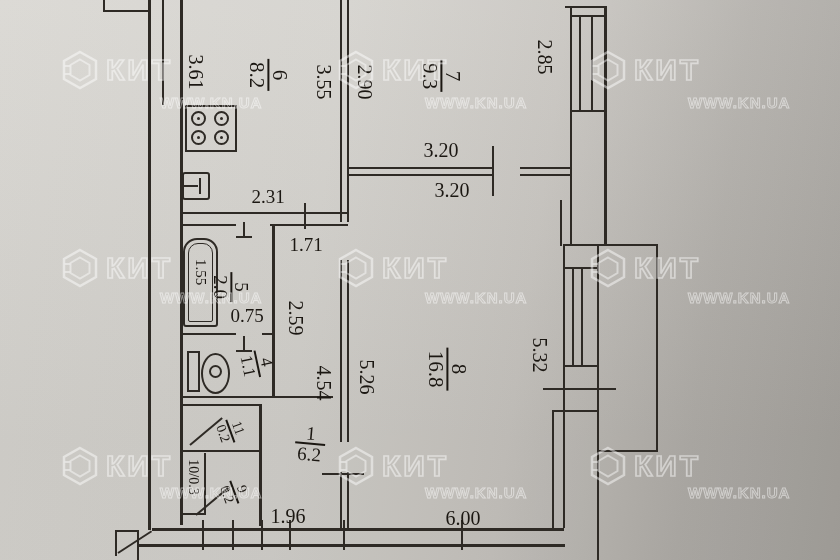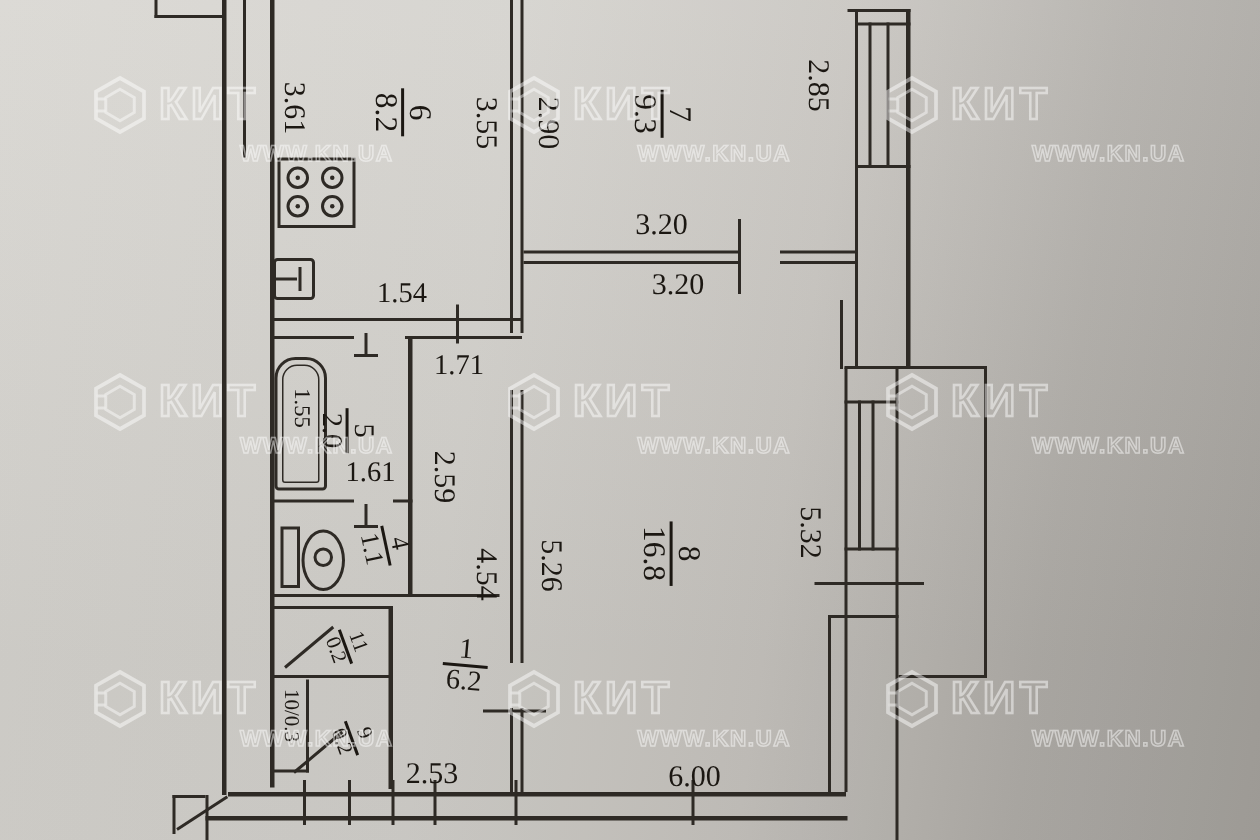--- a/index.html
+++ b/index.html
@@ -165,29 +165,29 @@
         <span>9</span>
         <span class="den">0.2</span>
       </div>
       <div class="label" style="left: 193px; top: 477px; font-size: 14px; transform: translate(-50%, -50%) rotate(90deg);">10/0.3</div>
       <div class="label" style="left: 196px; top: 72px; font-size: 20px; transform: translate(-50%, -50%) rotate(90deg);">3.61</div>
       <div class="label" style="left: 324px; top: 82px; font-size: 20px; transform: translate(-50%, -50%) rotate(90deg);">3.55</div>
       <div class="label" style="left: 365px; top: 82px; font-size: 20px; transform: translate(-50%, -50%) rotate(90deg);">2.90</div>
       <div class="label" style="left: 545px; top: 57px; font-size: 20px; transform: translate(-50%, -50%) rotate(90deg);">2.85</div>
       <div class="label" style="left: 441px; top: 150px; font-size: 20px; transform: translate(-50%, -50%) rotate(0deg);">3.20</div>
       <div class="label" style="left: 452px; top: 190px; font-size: 20px; transform: translate(-50%, -50%) rotate(0deg);">3.20</div>
-      <div class="label" style="left: 268px; top: 196px; font-size: 19px; transform: translate(-50%, -50%) rotate(0deg);">1.54</div>
+      <div class="label" style="left: 268px; top: 196px; font-size: 19px; transform: translate(-50%, -50%) rotate(0deg);">2.31</div>
       <div class="label" style="left: 306px; top: 244px; font-size: 19px; transform: translate(-50%, -50%) rotate(0deg);">1.71</div>
       <div class="label" style="left: 200px; top: 272px; font-size: 15px; transform: translate(-50%, -50%) rotate(90deg);">1.55</div>
-      <div class="label" style="left: 247px; top: 315px; font-size: 19px; transform: translate(-50%, -50%) rotate(0deg);">1.61</div>
+      <div class="label" style="left: 247px; top: 315px; font-size: 19px; transform: translate(-50%, -50%) rotate(0deg);">0.75</div>
       <div class="label" style="left: 296px; top: 318px; font-size: 20px; transform: translate(-50%, -50%) rotate(90deg);">2.59</div>
       <div class="label" style="left: 324px; top: 383px; font-size: 20px; transform: translate(-50%, -50%) rotate(90deg);">4.54</div>
       <div class="label" style="left: 367px; top: 377px; font-size: 20px; transform: translate(-50%, -50%) rotate(90deg);">5.26</div>
       <div class="label" style="left: 540px; top: 355px; font-size: 20px; transform: translate(-50%, -50%) rotate(90deg);">5.32</div>
-      <div class="label" style="left: 288px; top: 516px; font-size: 20px; transform: translate(-50%, -50%) rotate(0deg);">2.53</div>
+      <div class="label" style="left: 288px; top: 516px; font-size: 20px; transform: translate(-50%, -50%) rotate(0deg);">1.96</div>
       <div class="label" style="left: 463px; top: 518px; font-size: 20px; transform: translate(-50%, -50%) rotate(0deg);">6.00</div>
     </div>
 
   <div class="wm-layer" id="wms">
       <div class="wm" style="left: 62px; top: 50px;">
         <svg width="36" height="40" viewBox="0 0 36 40">
           <polygon points="18,2 34,11 34,29 18,38 2,29 2,11" fill="none" stroke="rgba(255,255,255,0.85)" stroke-width="2.5"></polygon>
           <polygon points="18,9.5 27.5,15 27.5,25 18,30.5 8.5,25 8.5,15" fill="none" stroke="rgba(255,255,255,0.8)" stroke-width="2"></polygon>
           <line x1="2" y1="16" x2="8.5" y2="16" stroke="rgba(255,255,255,0.8)" stroke-width="2"></line>
           <line x1="2" y1="24" x2="8.5" y2="24" stroke="rgba(255,255,255,0.8)" stroke-width="2"></line>

